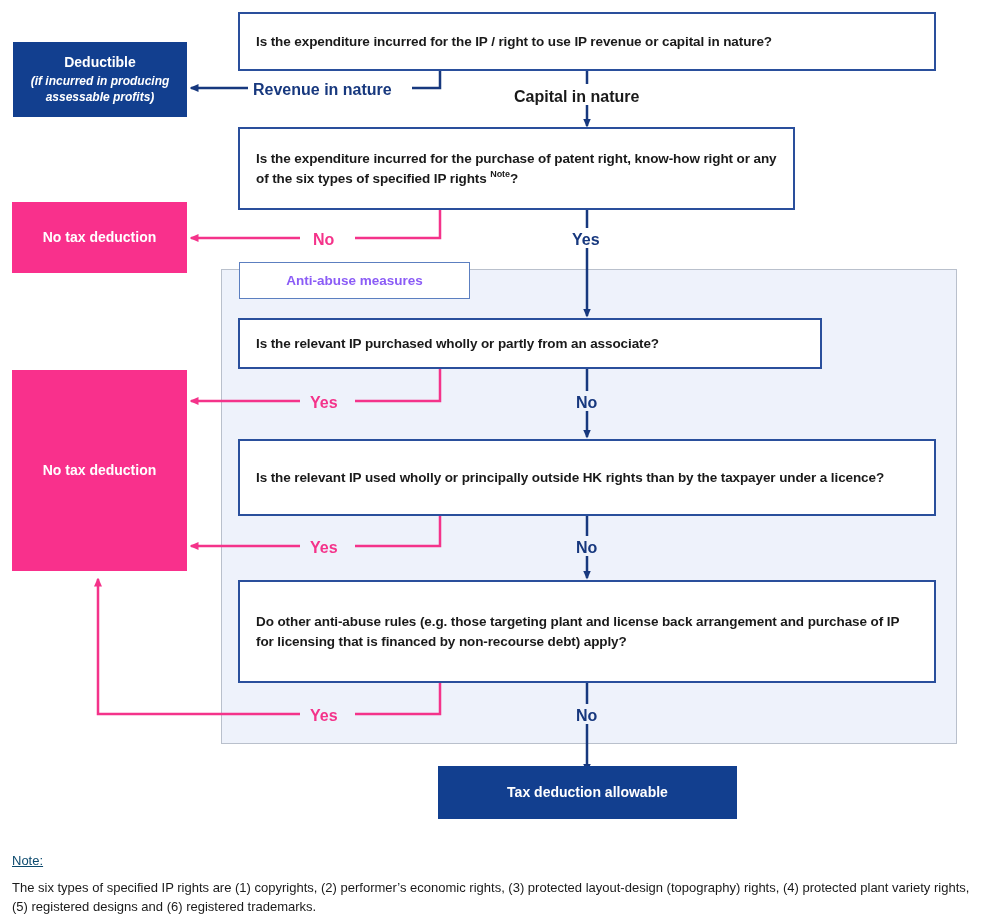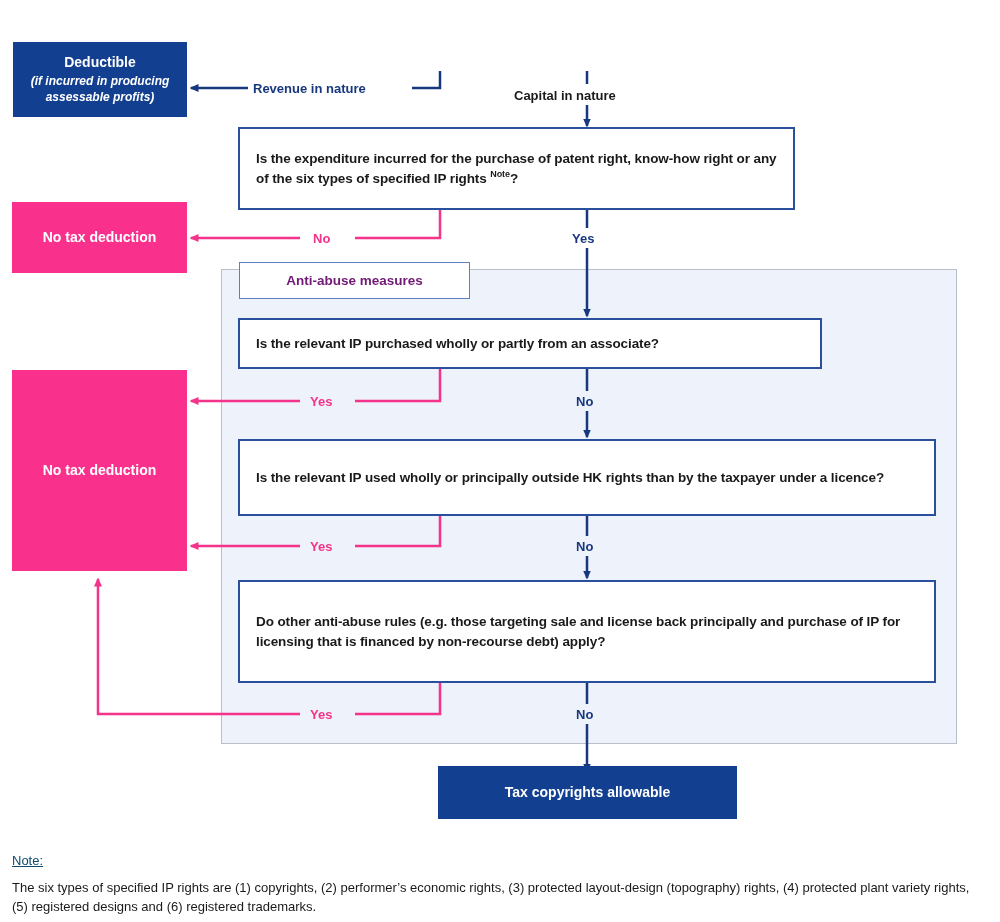--- a/index.html
+++ b/index.html
@@ -91,26 +91,26 @@
     background: #ffffff;
     border: 1px solid #5c7fc0;
     display: flex;
     align-items: center;
     justify-content: center;
     z-index: 12;
   }
   .panel-label span {
     font-size: 13.5px;
     font-weight: bold;
-    color: #701a75;
+    color: #8b5cf6;
   }
   
   .elabel {
     position: absolute;
-    font-size: 13px;
+    font-size: 16px;
     font-weight: bold;
     white-space: nowrap;
     z-index: 15;
     background: transparent;
   }
   .elabel.blue { color: #17387e; }
   .elabel.pink { color: #f4338a; }
   .elabel.dark { color: #1a1a1a; }
   
   .note {
@@ -194,20 +194,23 @@
       <path d="M440,683 L440,714 L355,714" fill="none" stroke="#f4338a" stroke-width="2.5"></path>
       <path d="M300,714 L98,714 L98,579" fill="none" stroke="#f4338a" stroke-width="2.5" marker-end="url(#arrow-pink)"></path>
     </g>
 
     <g>
       <path d="M587,683 L587,704" fill="none" stroke="#17387e" stroke-width="2.5"></path>
       <path d="M587,724 L587,771" fill="none" stroke="#17387e" stroke-width="2.5" marker-end="url(#arrow-blue)"></path>
     </g>
   </svg>
 
+  <div class="node qbox" style="left:238px; top:12px; width:698px; height:59px;">
+    <span class="qtext">Is the expenditure incurred for the IP / right to use IP revenue or capital in nature?</span>
+  </div>
 
   <div class="node termbox term-blue" style="left:13px; top:42px; width:174px; height:75px; flex-direction:column;">
     <span class="term-title">Deductible</span>
     <span class="term-sub">(if incurred in producing assessable profits)</span>
   </div>
 
   <div class="node qbox" style="left:238px; top:127px; width:557px; height:83px;">
     <span class="qtext">
       <span>Is the expenditure incurred for the purchase of patent right, know-how right or any of the six types of specified IP rights </span><sup>Note</sup><span>?</span>
     </span>
@@ -227,25 +230,25 @@
 
   <div class="node termbox term-pink" style="left:12px; top:370px; width:175px; height:201px;">
     <span class="term-title">No tax deduction</span>
   </div>
 
   <div class="node qbox" style="left:238px; top:439px; width:698px; height:77px;">
     <span class="qtext">Is the relevant IP used wholly or principally outside HK rights than by the taxpayer under a licence?</span>
   </div>
 
   <div class="node qbox" style="left:238px; top:580px; width:698px; height:103px;">
-    <span class="qtext">Do other anti-abuse rules (e.g. those targeting sale and license back principally and purchase of IP for licensing that is financed by non-recourse debt) apply?</span>
+    <span class="qtext">Do other anti-abuse rules (e.g. those targeting plant and license back arrangement and purchase of IP for licensing that is financed by non-recourse debt) apply?</span>
   </div>
 
   <div class="node termbox term-blue" style="left:438px; top:766px; width:299px; height:53px;">
-    <span class="term-title">Tax copyrights allowable</span>
+    <span class="term-title">Tax deduction allowable</span>
   </div>
 
   <div class="elabel blue" style="left:253px; top:81px;">Revenue in nature</div>
   <div class="elabel dark" style="left:514px; top:88px;">Capital in nature</div>
 
   <div class="elabel pink" style="left:313px; top:231px;">No</div>
   <div class="elabel blue" style="left:572px; top:231px;">Yes</div>
 
   <div class="elabel pink" style="left:310px; top:394px;">Yes</div>
   <div class="elabel blue" style="left:576px; top:394px;">No</div>

